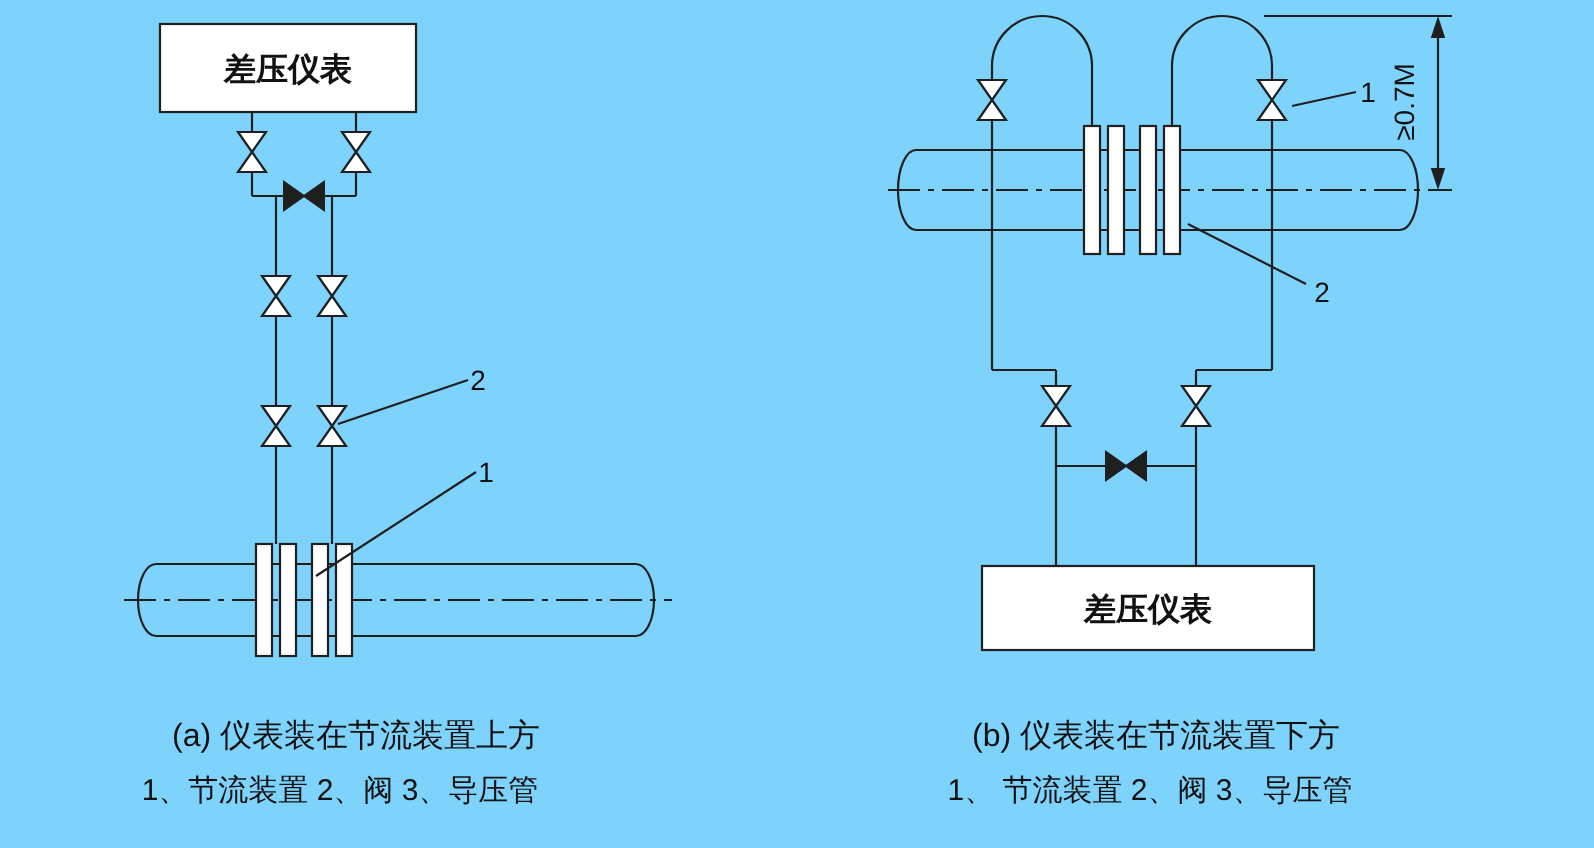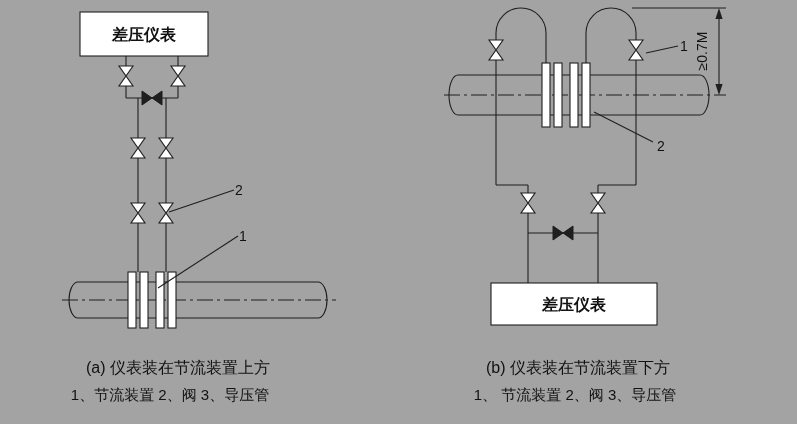--- a/index.html
+++ b/index.html
@@ -3,21 +3,21 @@
 <meta charset="utf-8">
 <style>
   html, body {
     margin: 0;
     padding: 0;
     background: #ffffff;
   }
   #canvas {
     width: 797px;
     height: 424px;
-    background: #a3a3a3;
+    background: #7dd3fc;
     position: relative;
     overflow: hidden;
   }
   svg { display: block; }
   .ln {
     fill: none;
     stroke: #1f1f1f;
     stroke-width: 1.1;
   }
   .cl {

